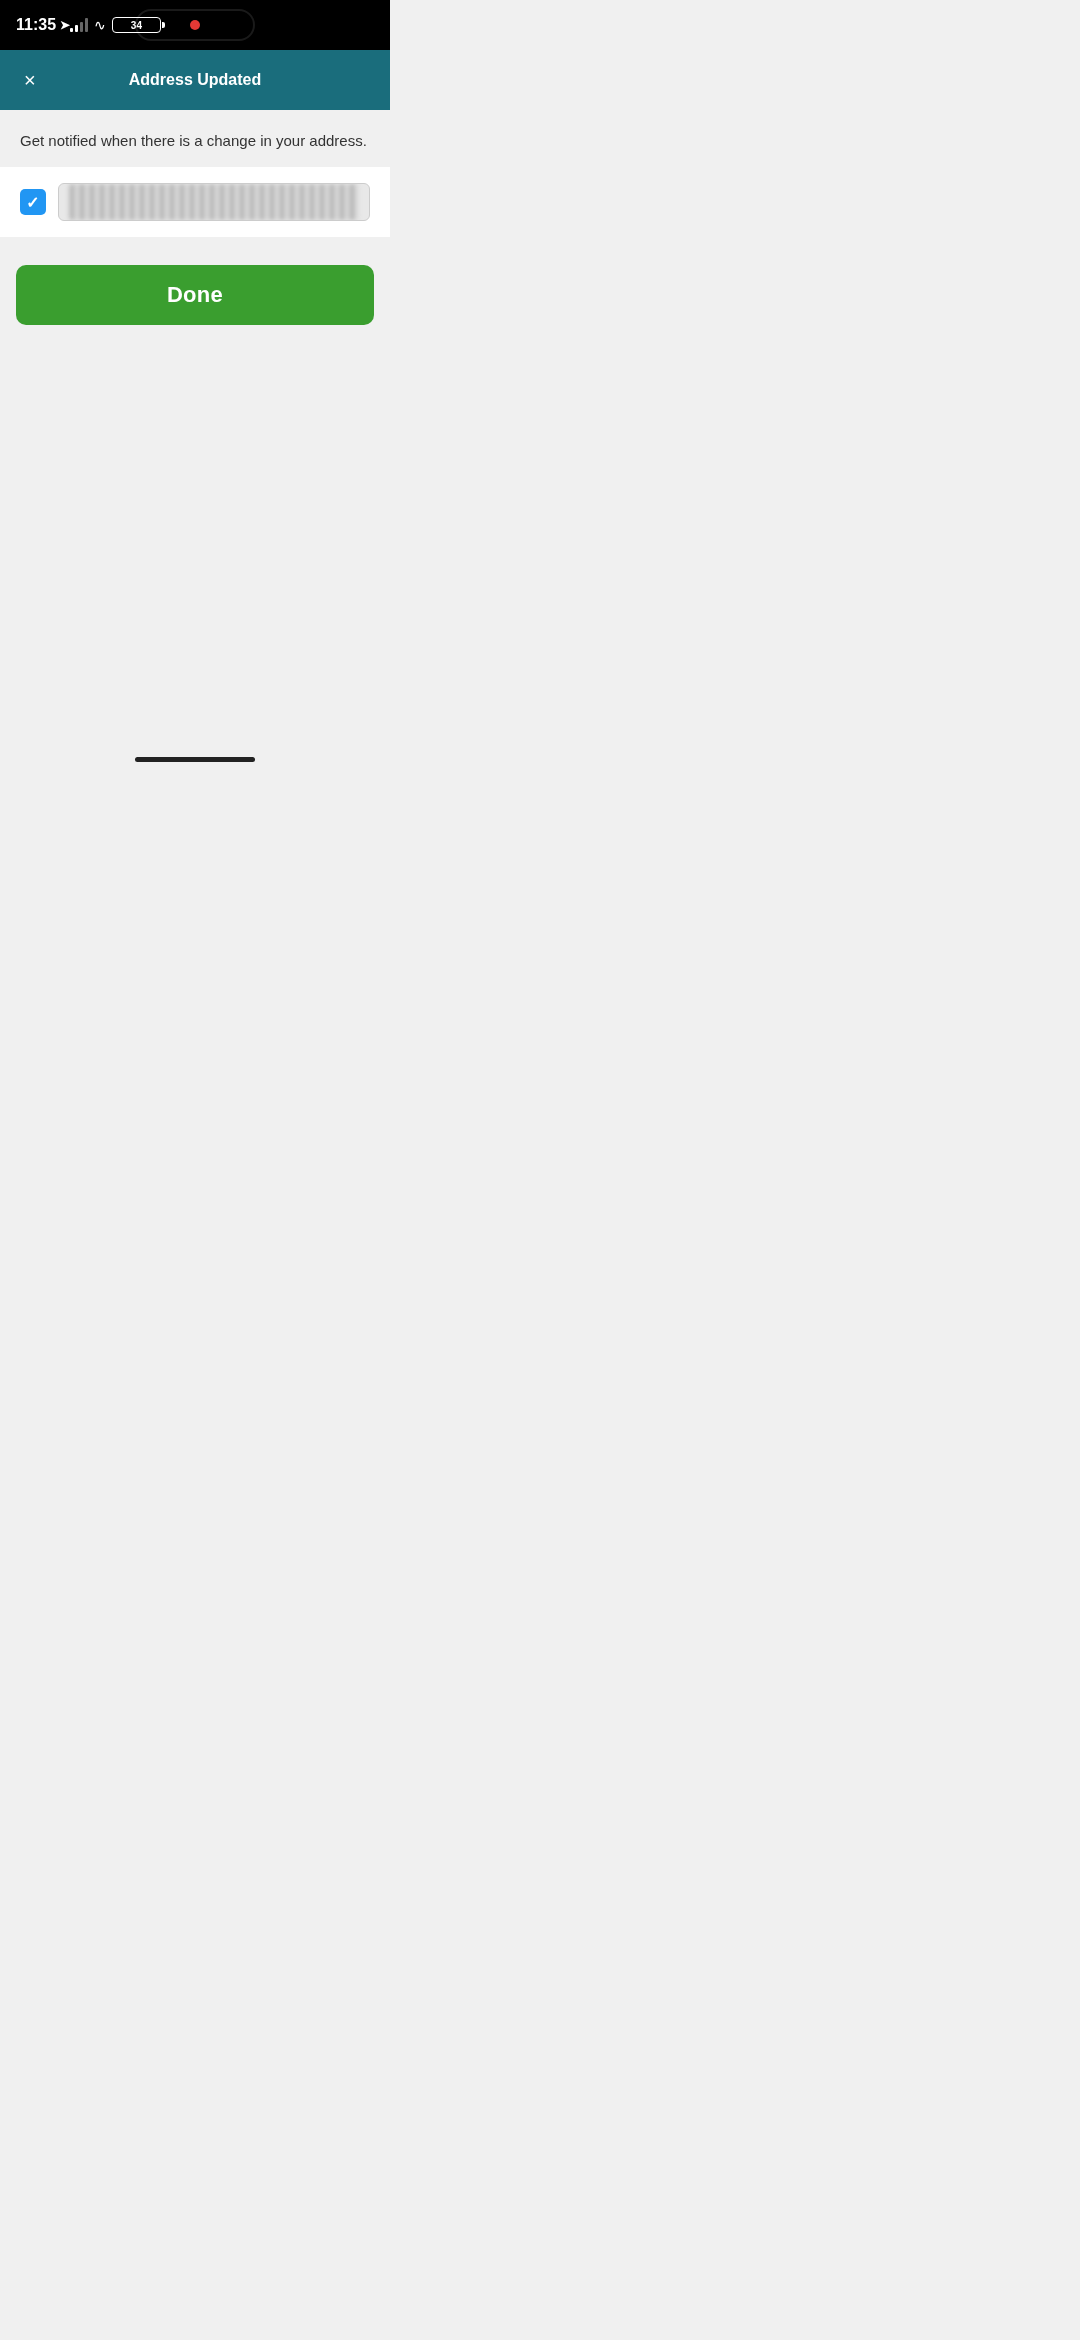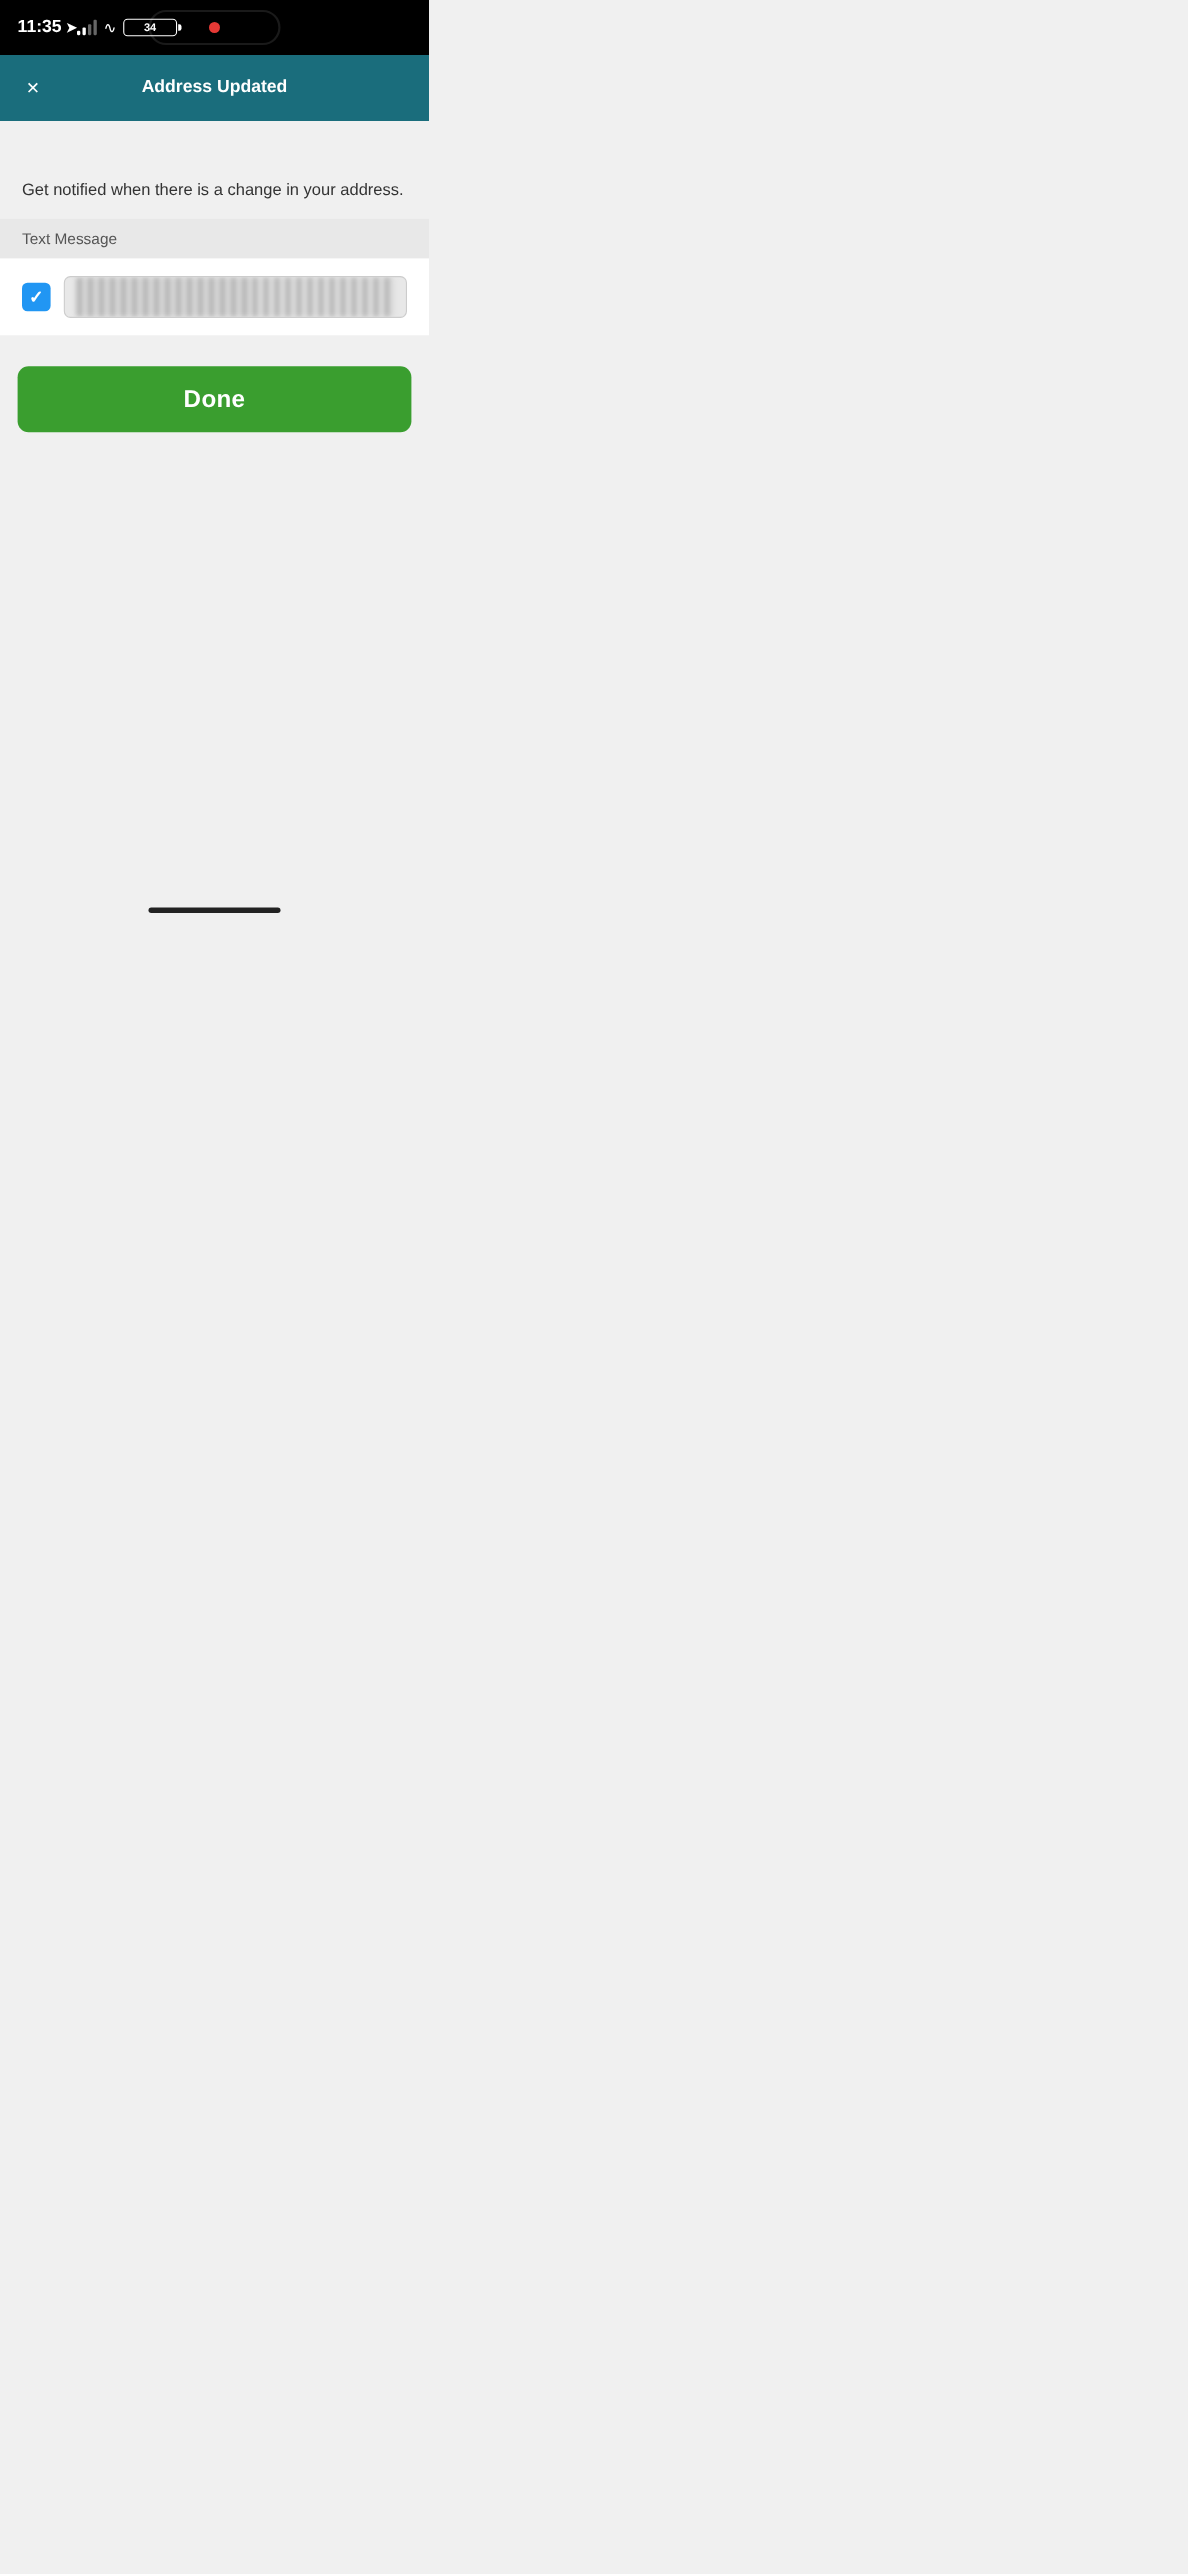--- a/index.html
+++ b/index.html
@@ -156,21 +156,20 @@
     .main-content {
       background-color: #f0f0f0;
       flex: 1;
     }
 
     .description-text {
       padding: 20px 20px 16px;
       font-size: 15px;
       color: #333;
       line-height: 1.4;
-      margin-top: 32px;
     }
 
     
     .section {
       margin-bottom: 0;
     }
 
     .section-label {
       background-color: #e8e8e8;
       padding: 10px 20px;
@@ -335,21 +334,20 @@
 <div class="header">
   <button class="close-button">×</button>
   <span class="header-title">Address Updated</span>
 </div>
 
 <div class="main-content">
 
   <p class="description-text">Get notified when there is a change in your address.</p>
 
   <div class="section">
-    <div class="section-label">Text Message</div>
     <div class="section-content">
       <div class="checkbox-container">
         <div class="checkbox-checked"></div>
       </div>
       <div class="text-field-blurred">
         <div class="blurred-content"></div>
       </div>
     </div>
   </div>
 

